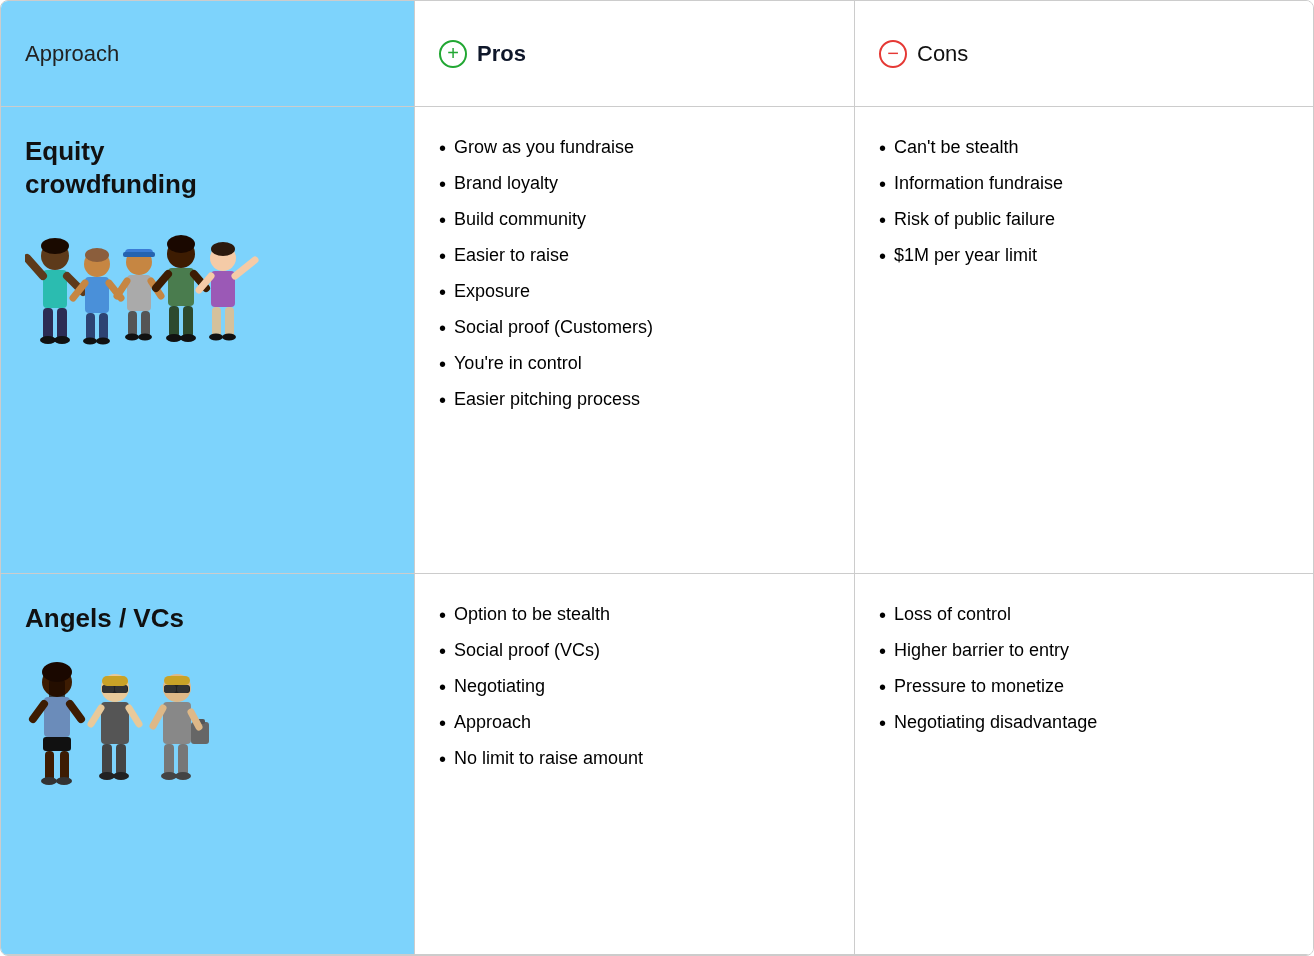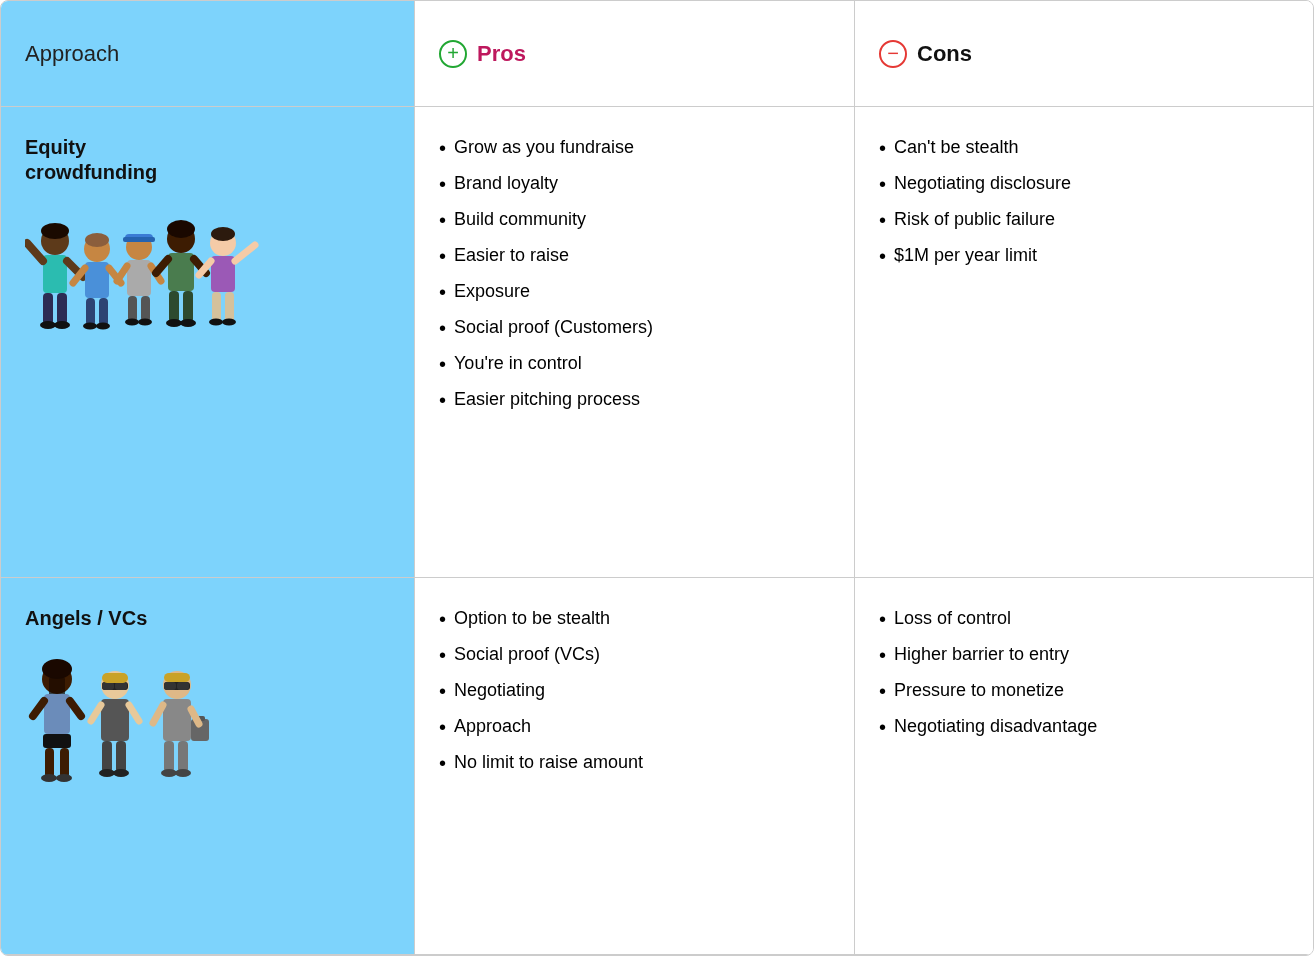--- a/index.html
+++ b/index.html
@@ -73,21 +73,21 @@
     .data-cell:not(:last-child) {
       border-right: 1.5px solid #ccc;
     }
     .approach-cell {
       background: #7dd3fc;
     }
     .pros-cell, .cons-cell {
       background: #fff;
     }
     .row-title {
-      font-size: 20px;
+      font-size: 26px;
       font-weight: 700;
       color: #111;
       margin-bottom: 16px;
       line-height: 1.25;
     }
     .bullet-list {
       list-style: none;
       padding: 0;
       margin: 0;
     }
@@ -128,25 +128,25 @@
 </head>
 <body>
 
 <div class="table-container">
 
   <div class="header-cell approach-cell">
     <span class="header-approach">Approach</span>
   </div>
   <div class="header-cell">
     <span class="pros-icon">+</span>
-    <span style="font-weight:700;color:#be185d;">Pros</span>
+    <span style="font-weight:700;color:#0f172a;">Pros</span>
   </div>
   <div class="header-cell">
     <span class="cons-icon">−</span>
-    <span style="font-weight:700;color:#111;">Cons</span>
+    <span style="font-weight:400;color:#111;">Cons</span>
   </div>
 
   <div class="data-cell approach-cell">
     <div class="row-title">Equity<br>crowdfunding</div>
     <div class="figure-area">
 
       <svg class="crowd-svg" viewBox="0 0 260 160" xmlns="http://www.w3.org/2000/svg">
 
         <g transform="translate(10,20)">
 
@@ -247,21 +247,21 @@
           <span>Easier pitching process</span>
         </li>
     </ul>
   </div>
   <div class="data-cell cons-cell">
     <ul class="bullet-list">
       <li>
           <span>Can't be stealth</span>
         </li>
       <li>
-          <span>Negotiating disclosure</span>
+          <span>Information fundraise</span>
         </li>
       <li>
           <span>Risk of public failure</span>
         </li>
       <li>
           <span>$1M per year limit</span>
         </li>
     </ul>
   </div>
 

